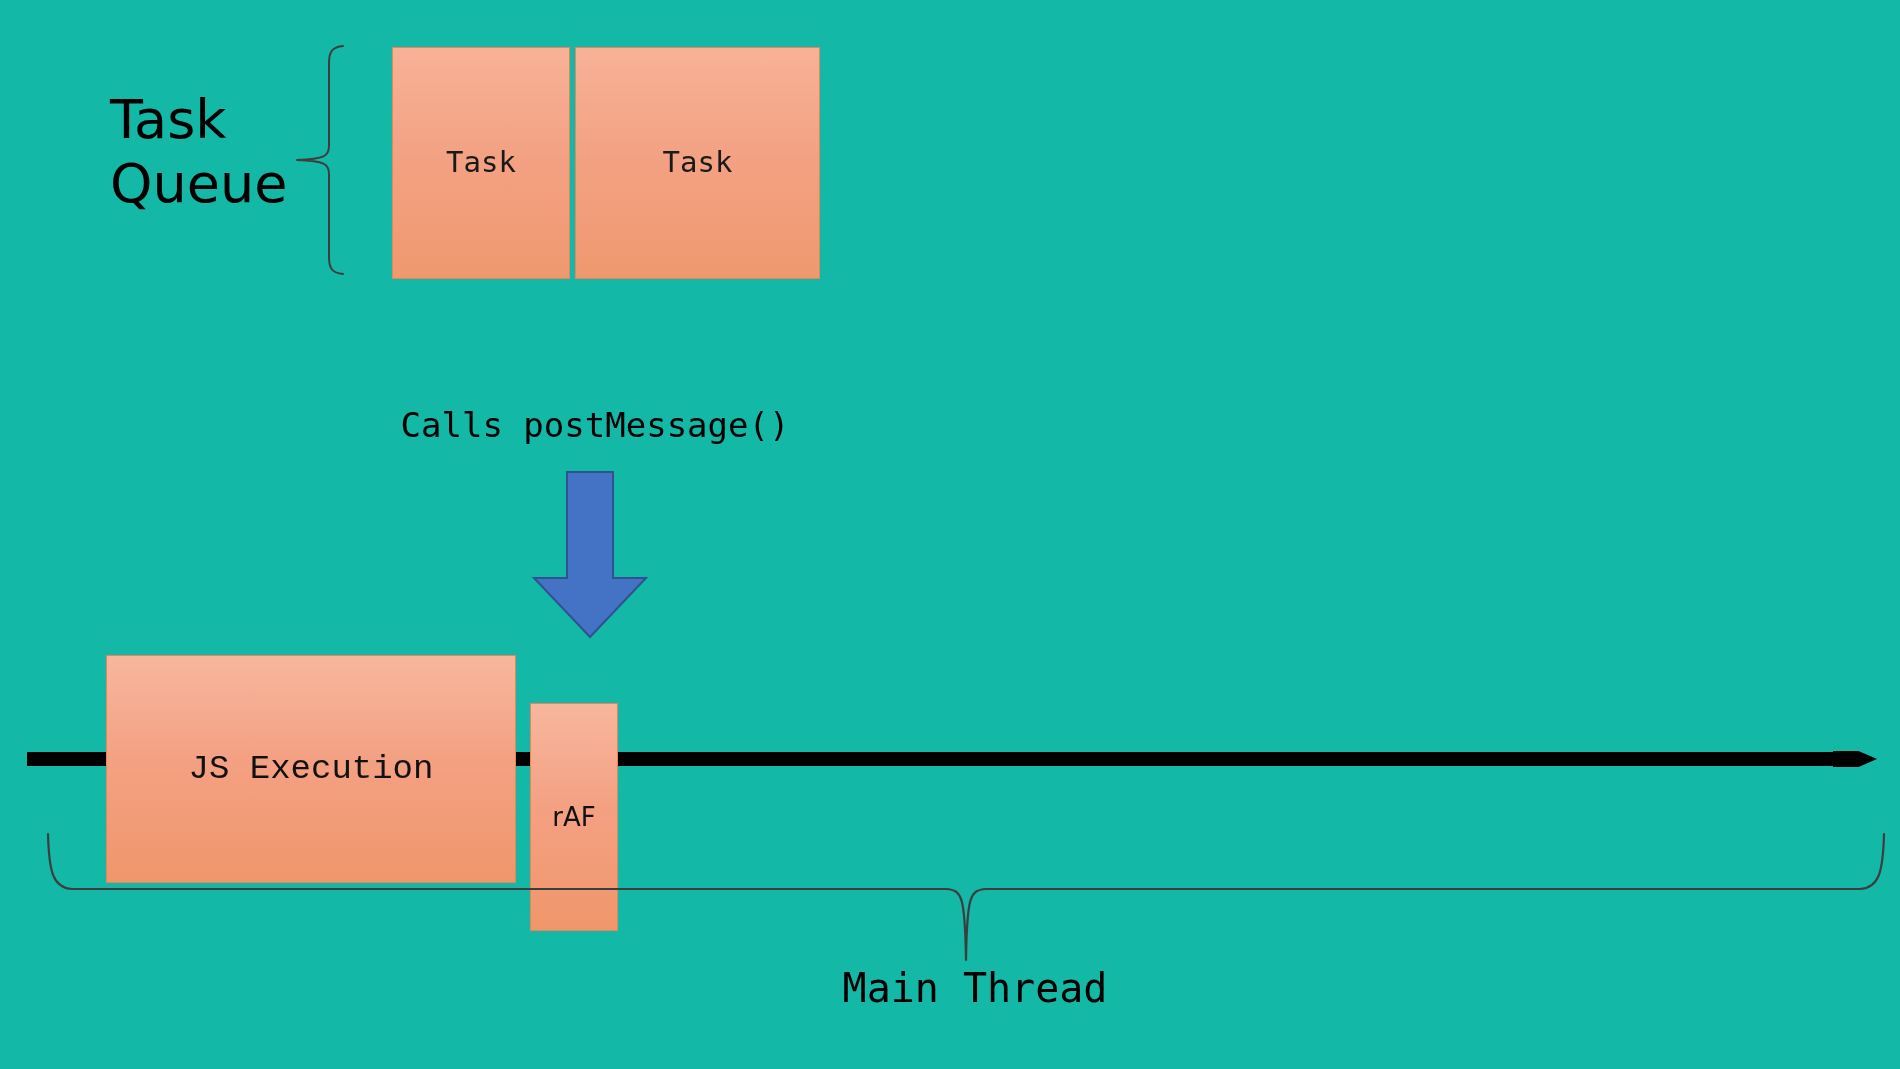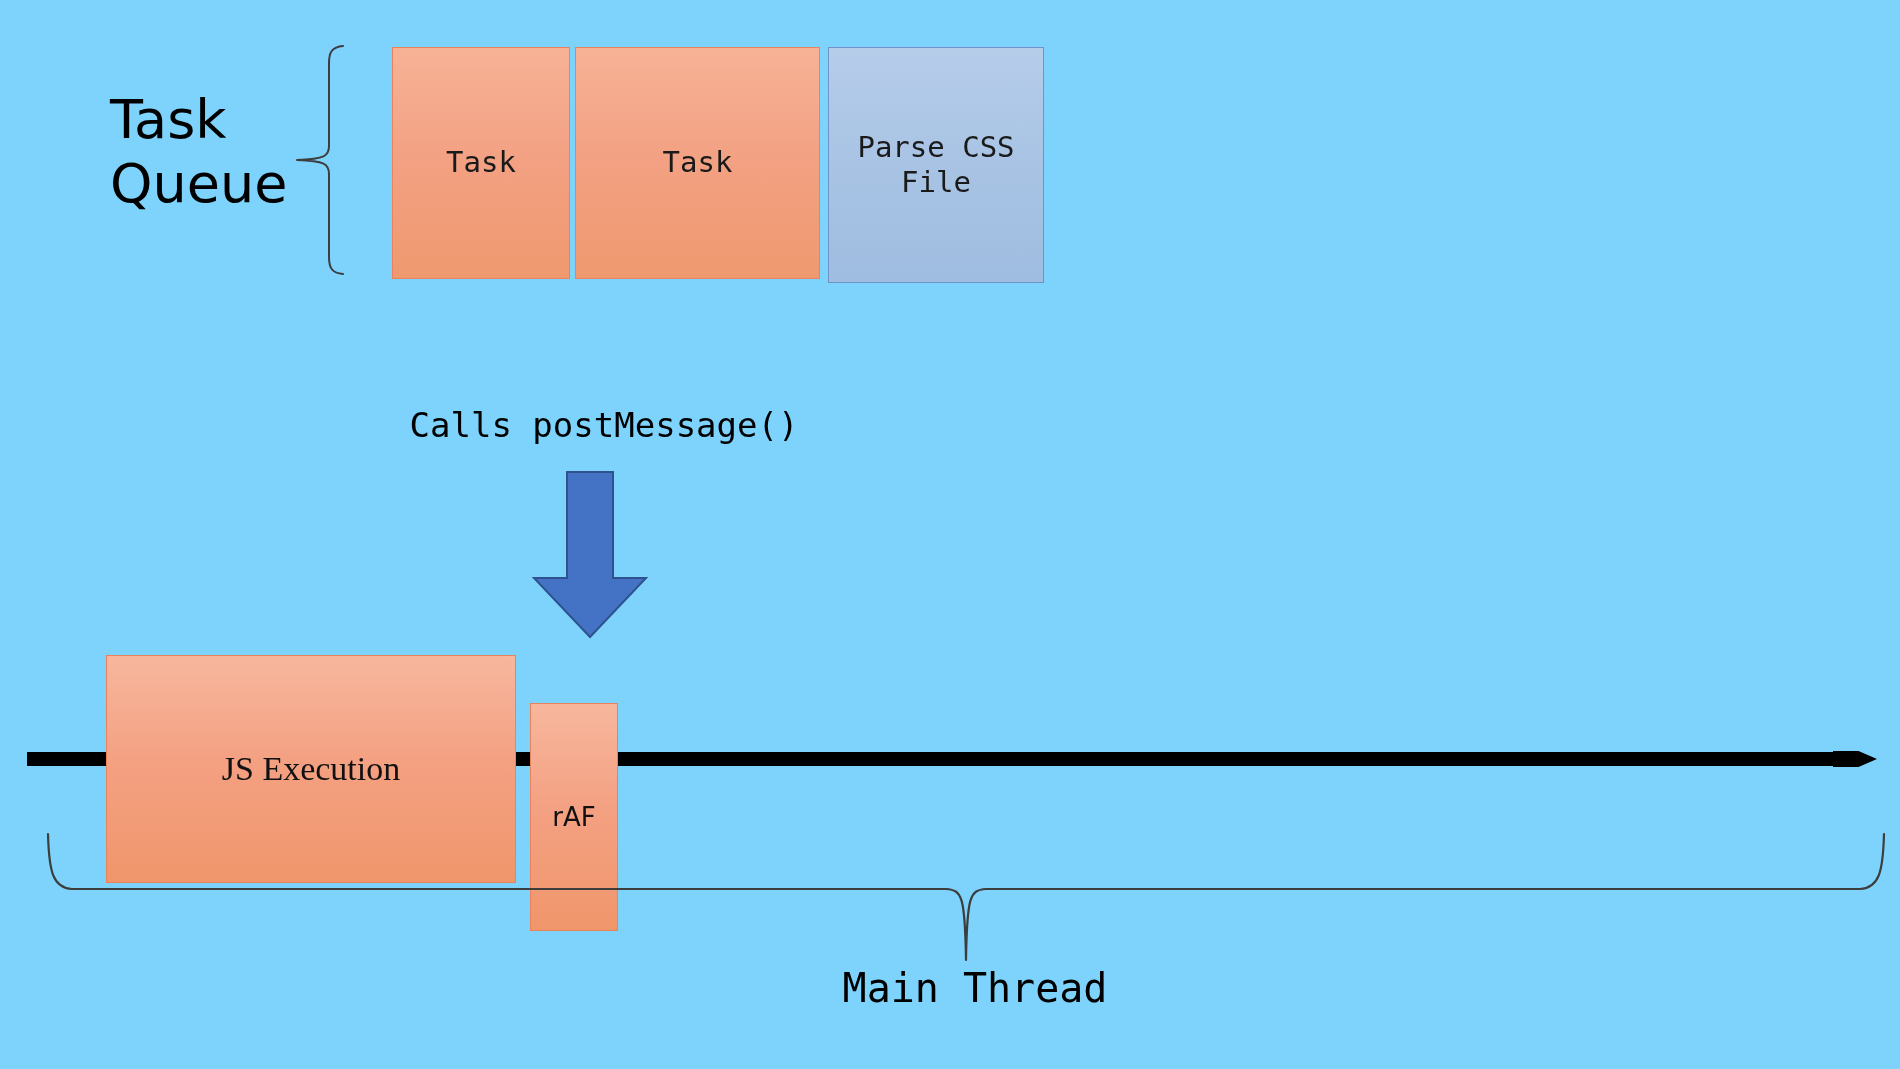--- a/index.html
+++ b/index.html
@@ -7,21 +7,21 @@
     padding: 0;
     background: #ffffff;
   }
   body {
     font-family: "DejaVu Sans Mono", monospace;
   }
   #stage {
     position: relative;
     width: 1900px;
     height: 1069px;
-    background: #7dd3fc;
+    background: #14b8a6;
     overflow: hidden;
   }
 
   
   .abs { position: absolute; }
 
   
   #task-queue-label {
     left: 110px;
     top: 88px;
@@ -60,21 +60,21 @@
   #queue-box-1 { left: 392px; top: 47px; width: 178px; height: 232px; }
   #queue-box-2 { left: 575px; top: 47px; width: 245px; height: 232px; }
   #queue-box-3 { left: 828px; top: 47px; width: 216px; height: 236px; }
 
   
   #queue-brace { left: 296px; top: 44px; width: 48px; height: 232px; }
   #main-thread-brace { left: 46px; top: 832px; width: 1840px; height: 130px; }
 
   
   #postmessage-caption {
-    left: 404px;
+    left: 395px;
     top: 405px;
     width: 400px;
     text-align: center;
     font-family: "DejaVu Sans Mono", monospace;
     font-size: 34px;
     color: #000000;
     white-space: nowrap;
   }
 
   
@@ -94,21 +94,21 @@
     align-items: center;
     justify-content: center;
     background: linear-gradient(180deg, #f7b79d 0%, #f4a183 45%, #f0966b 100%);
     border: 1px solid #e8835c;
   }
   #js-execution-box {
     left: 106px;
     top: 655px;
     width: 410px;
     height: 228px;
-    font-family: Liberation Serif, serif;
+    font-family: Liberation Mono, monospace;
     font-size: 34px;
     color: #111111;
   }
   #raf-box {
     left: 530px;
     top: 655px;
     width: 88px;
     height: 228px;
     font-family: "DejaVu Sans", sans-serif;
     font-size: 26px;
@@ -143,24 +143,20 @@
   </div>
 
   <div class="abs queue-box box-orange" id="queue-box-1">
     <span>Task</span>
   </div>
 
   <div class="abs queue-box box-orange" id="queue-box-2">
     <span>Task</span>
   </div>
 
-  <div class="abs queue-box box-blue" id="queue-box-3">
-    <span>Parse CSS
-File</span>
-  </div>
 
   <div class="abs" id="postmessage-caption">Calls postMessage()</div>
 
   <div class="abs" id="postmessage-arrow">
     <svg width="140" height="170" viewBox="0 0 140 170" xmlns="http://www.w3.org/2000/svg">
       <path d="M47 2 L 93 2 L 93 108 L 126 108 L 70 167 L 14 108 L 47 108 Z" fill="#4472c4" stroke="#2f528f" stroke-width="2" stroke-linejoin="miter"></path>
     </svg>
   </div>
 
   <div class="abs" id="timeline-line">

